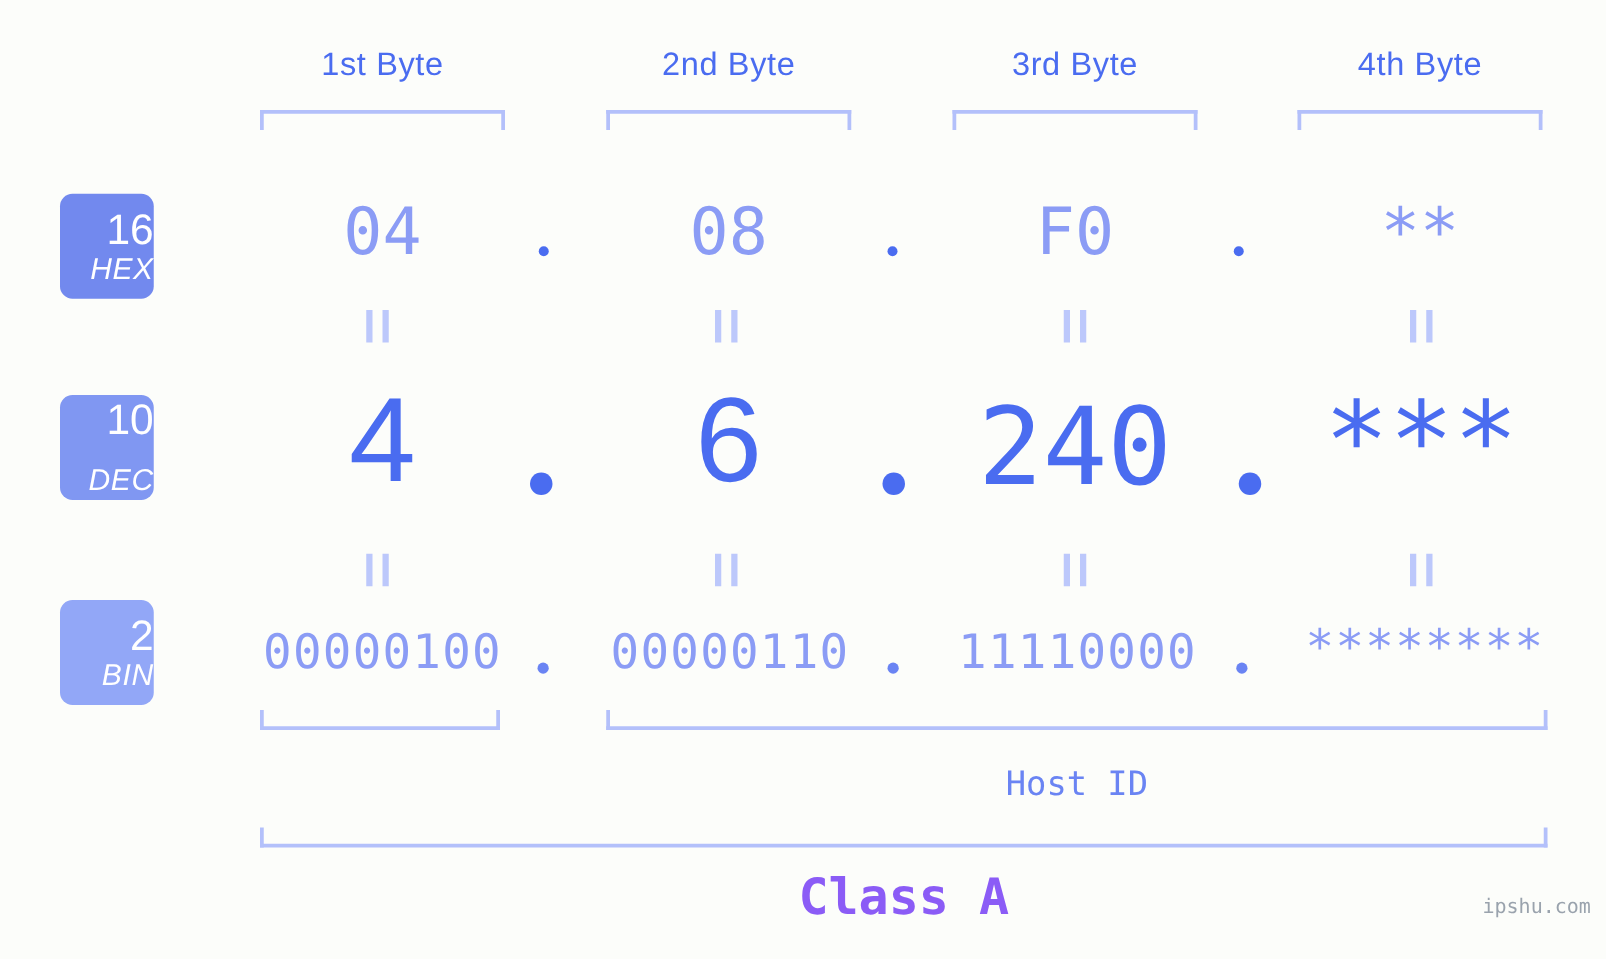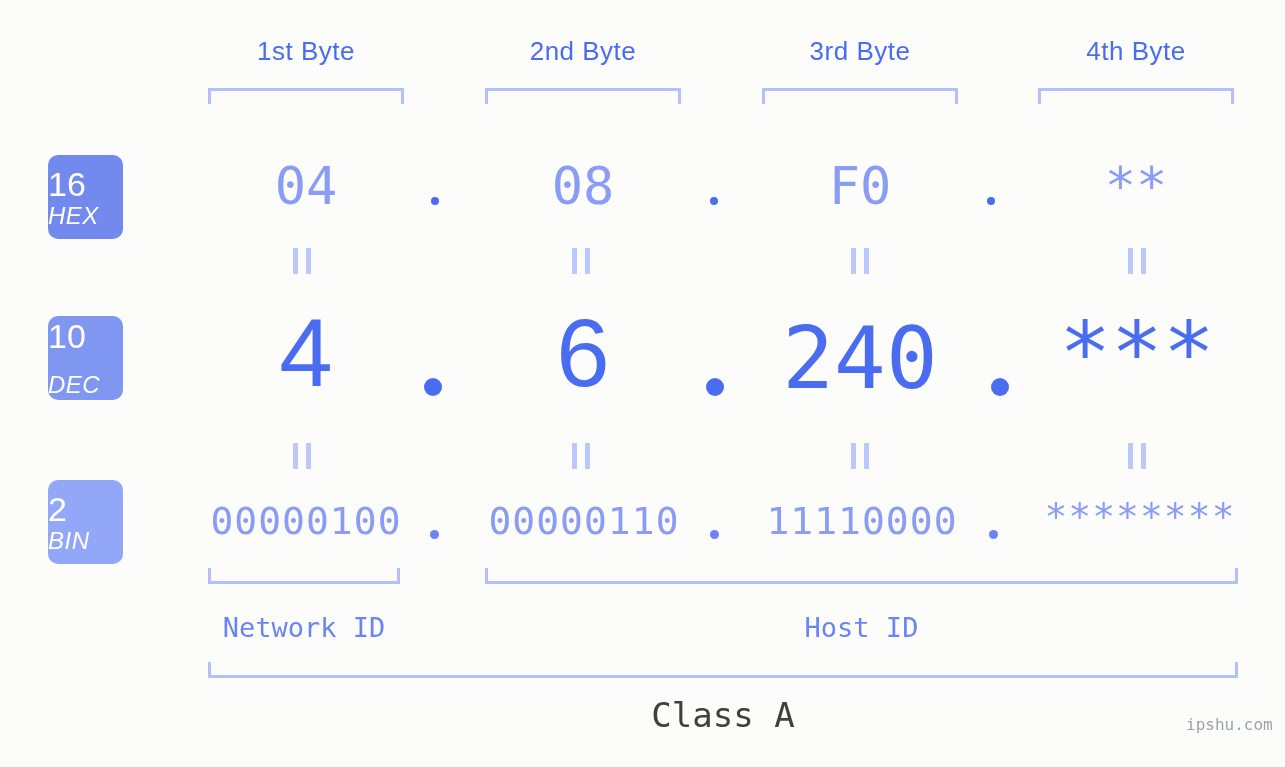--- a/index.html
+++ b/index.html
@@ -46,21 +46,21 @@
     border-width: 0 3px 3px 3px;
   }
 
   
   .badge {
     width: 75px;
     height: 84px;
     border-radius: 10px;
     display: flex;
     flex-direction: column;
-    align-items: flex-start;
+    align-items: flex-end;
     justify-content: center;
     color: #ffffff;
     font-family: "Liberation Sans", sans-serif;
     line-height: 1;
   }
   .badge-hex { background: #7289ee; }
   .badge-dec { background: #8097f2; }
   .badge-bin { background: #92a7f7; }
   .badge .num {
     font-size: 34px;
@@ -138,24 +138,25 @@
   
   .id-label {
     font-family: "DejaVu Sans Mono", monospace;
     font-size: 27px;
     color: #6a84f3;
     text-align: center;
     white-space: nowrap;
   }
   .class-label {
     font-family: "DejaVu Sans Mono", monospace;
-    font-size: 34px;
-    color: #404040;
-    text-align: center;
-    white-space: nowrap;
+    font-size: 40px;
+    color: #8b5cf6;
+    text-align: center;
+    white-space: nowrap;
+    font-weight: bold;
   }
   .watermark {
     font-family: "DejaVu Sans Mono", monospace;
     font-size: 16px;
     color: #9aa3ad;
     white-space: nowrap;
   }
 </style>
 </head>
 <body>
@@ -248,21 +249,20 @@
 
   <div class="abs cell bin-val" style="left:476px; top:502px; width:216px;">00000110</div>
   <div class="abs dot-bin" style="left:710px; top:530px;"></div>
 
   <div class="abs cell bin-val" style="left:754px; top:502px; width:216px;">11110000</div>
   <div class="abs dot-bin" style="left:989px; top:530px;"></div>
 
   <div class="abs cell bin-val stars" style="left:1032px; top:498px; width:216px;">********</div>
 
   <div class="abs bracket-up" style="left:208px; top:568px; width:192px;"></div>
-  <div class="abs id-label" style="left:208px; top:612px; width:192px;">Network ID</div>
 
   <div class="abs bracket-up" style="left:485px; top:568px; width:753px;"></div>
   <div class="abs id-label" style="left:485px; top:612px; width:753px;">Host ID</div>
 
   <div class="abs bracket-up" style="left:208px; top:662px; width:1030px;"></div>
   <div class="abs class-label" style="left:208px; top:695px; width:1030px;">Class A</div>
 
   <div class="abs watermark" style="left:1186px; top:715px;">ipshu.com</div>
 
 </div>

